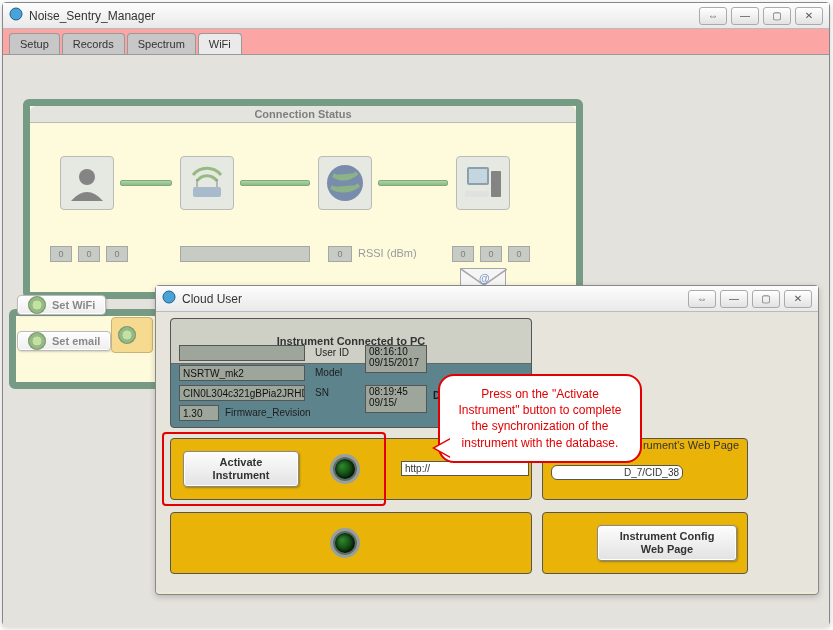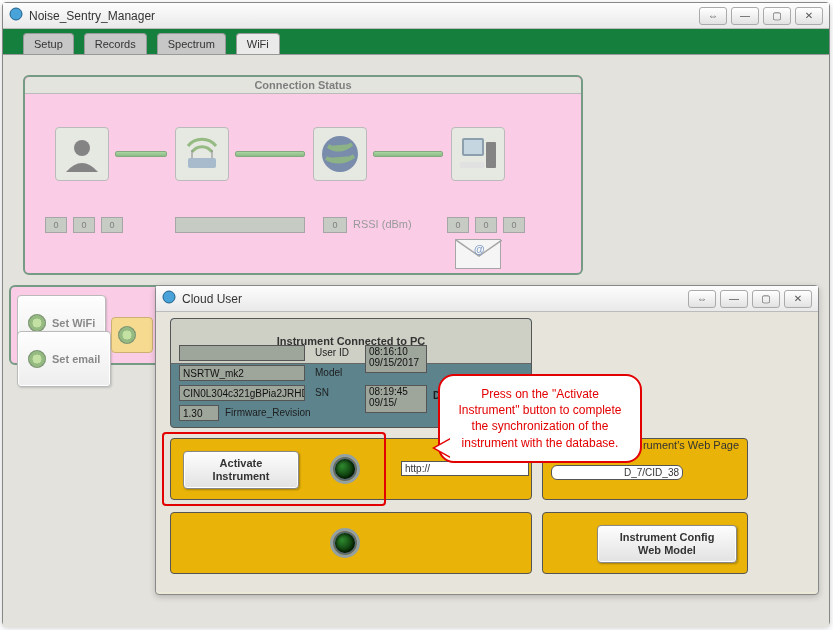--- a/index.html
+++ b/index.html
@@ -1,38 +1,38 @@
 <!DOCTYPE html>
 <html><head>
 <meta charset="utf-8">
 <style>
   * { box-sizing: border-box; }
   body { margin:0; padding:0; font-family: Tahoma, Arial, sans-serif; font-size:11px; color:#333; background:#fff; width:833px; height:630px; overflow:hidden; }
   .window { position:absolute; border:1px solid #888; background:#ece9d8; border-radius:4px; box-shadow:0 2px 6px rgba(0,0,0,0.2); }
   .titlebar { height:26px; background:linear-gradient(#fdfdfd,#e9e9e9); border-bottom:1px solid #bbb; display:flex; align-items:center; padding:0 6px; font-size:12px; }
   .titlebar .spacer { flex:1; }
   .wbtn { width:28px; height:18px; border:1px solid #aaa; border-radius:3px; background:linear-gradient(#fff,#e2e2e2); margin-left:4px; display:inline-flex; align-items:center; justify-content:center; font-size:10px; color:#555; }
-  .tabbar { display:flex; gap:8px; padding:4px 6px 0 20px; background:#15803d; border-bottom:1px solid #999; }
+  .tabbar { display:flex; gap:0; padding:4px 6px 0 6px; background:#fca5a5; border-bottom:1px solid #999; }
   .tab { padding:4px 10px; background:#c7c7c7; border:1px solid #999; border-bottom:none; border-radius:4px 4px 0 0; margin-right:2px; font-size:11px; color:#333; }
   .tab.active { background:#eaeaea; }
   .content { position:relative; background:#cfcdc4; }
 
-  .panel-dim { position:absolute; border:2px solid #14532d; border-radius:6px; background:#f9a8d4; }
+  .panel-dim { position:absolute; border:7px solid #14532d; border-radius:6px; background:#fef9c3;margin-top:24px; }
   .panel-title { text-align:center; font-weight:bold; color:#1c1e1e; padding:2px 0; }
   .panel-header-light { background:#ced0c5; border-bottom:1px solid #888; border-radius:6px 6px 0 0; }
 
   .iconbox { position:absolute; width:54px; height:54px; background:#d4d7ce; border:1px solid #888; border-radius:4px; display:flex; align-items:center; justify-content:center; }
   .connbar { position:absolute; height:6px; background:linear-gradient(#6db85e,#3a8a2c); border:1px solid #2d6b22; border-radius:2px; }
   .smallnum { position:absolute; width:22px; height:16px; background:#9ea59a; border:1px solid #666; font-size:9px; display:flex; align-items:center; justify-content:center; color:#222; }
   .grayfield { position:absolute; height:16px; background:#9ea59a; border:1px solid #666; }
   .label-dim { position:absolute; color:#4b5152; font-size:11px; }
 
   .overlay { position:absolute; left:0; top:0; right:0; bottom:0; background:rgba(255,255,255,0.42); }
 
-  .btn3d { background:linear-gradient(#fdfdfd,#e2e2e2); border:1px solid #888; border-radius:4px; box-shadow:inset 0 0 0 1px #fff, 1px 1px 2px rgba(0,0,0,.3); padding:18px 10px; font-size:11px; font-weight:bold; display:flex; align-items:center; justify-content:center; text-align:center; }
+  .btn3d { background:linear-gradient(#fdfdfd,#e2e2e2); border:1px solid #888; border-radius:4px; box-shadow:inset 0 0 0 1px #fff, 1px 1px 2px rgba(0,0,0,.3); padding:0 10px; font-size:11px; font-weight:bold; display:flex; align-items:center; justify-content:center; text-align:center; }
   .gear { width:18px; height:18px; border-radius:50%; background:radial-gradient(circle,#9acb63 35%,#4a8a28 36% 60%,#2c5a16 61%); margin-right:6px; box-shadow: inset 0 0 2px #163d08; }
 
   .cloud-window { left:155px; top:285px; width:664px; height:310px; }
   .cloud-body { position:relative; height:280px; background:#e6e4db; padding:6px; }
   .sub-teal { position:absolute; background:#5d838d; border:1px solid #555; border-radius:4px; }
   .sub-teal .hdr { background:#ced0c5; border-bottom:1px solid #666; text-align:center; font-weight:bold; padding:16px 0; font-size:11px; border-radius:4px 4px 0 0;}
   .purple-panel { position:absolute; background:#eab308; border:1px solid #555; border-radius:4px; }
   .txt { position:absolute; font-size:10px; color:#1d1d1d; }
   .sunken { position:absolute; height:16px; background:#9ea59a; border:1px solid #555; font-size:10px; padding:0 3px; display:flex; align-items:center; color:#111; overflow:hidden; white-space:nowrap;}
   .whitefield { position:absolute; height:15px; background:#fff; border:1px solid #555; font-size:10px; padding:0 3px; display:flex; align-items:center; }
@@ -199,21 +199,21 @@
       <div class="hdr" style="text-align:right; padding-right:8px;">rument's Web Page</div>
       <div class="whitefield" style="left:8px; top:26px; width:132px; justify-content:flex-end;border-radius:6px;">D_7/CID_38</div>
     </div>
 
     <div class="purple-panel" style="left:14px; top:200px; width:362px; height:62px;">
       <div class="led" style="left:162px; top:18px;"></div>
     </div>
 
     <div class="purple-panel" style="left:386px; top:200px; width:206px; height:62px;">
       <div class="btn3d" style="position:absolute; left:54px; top:12px; width:140px; height:36px; flex-direction:column; line-height:1.2;">
-        <span>Instrument Config Web Model</span>
+        <span>Instrument Config Web Page</span>
       </div>
     </div>
 
     <div class="redbox" style="left:6px; top:120px; width:224px; height:74px;"></div>
 
     <div class="callout" style="left:282px; top:62px;">
       <span>Press on the "Activate Instrument" button  to complete the synchronization of the instrument with the database.</span>
     </div>
 
   </div>

